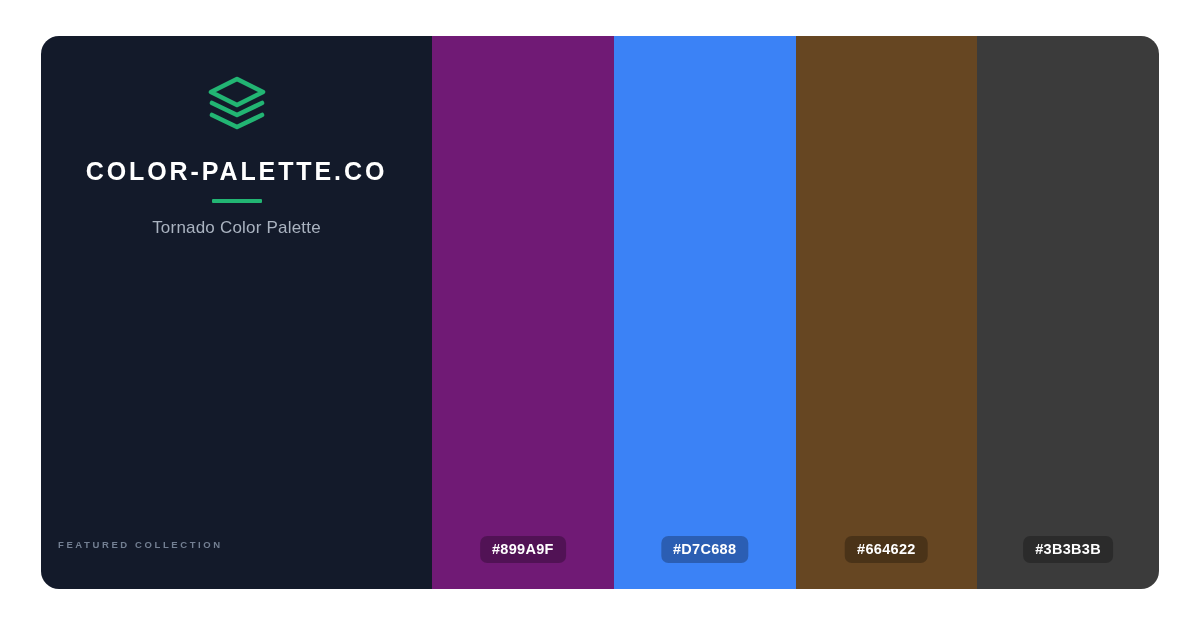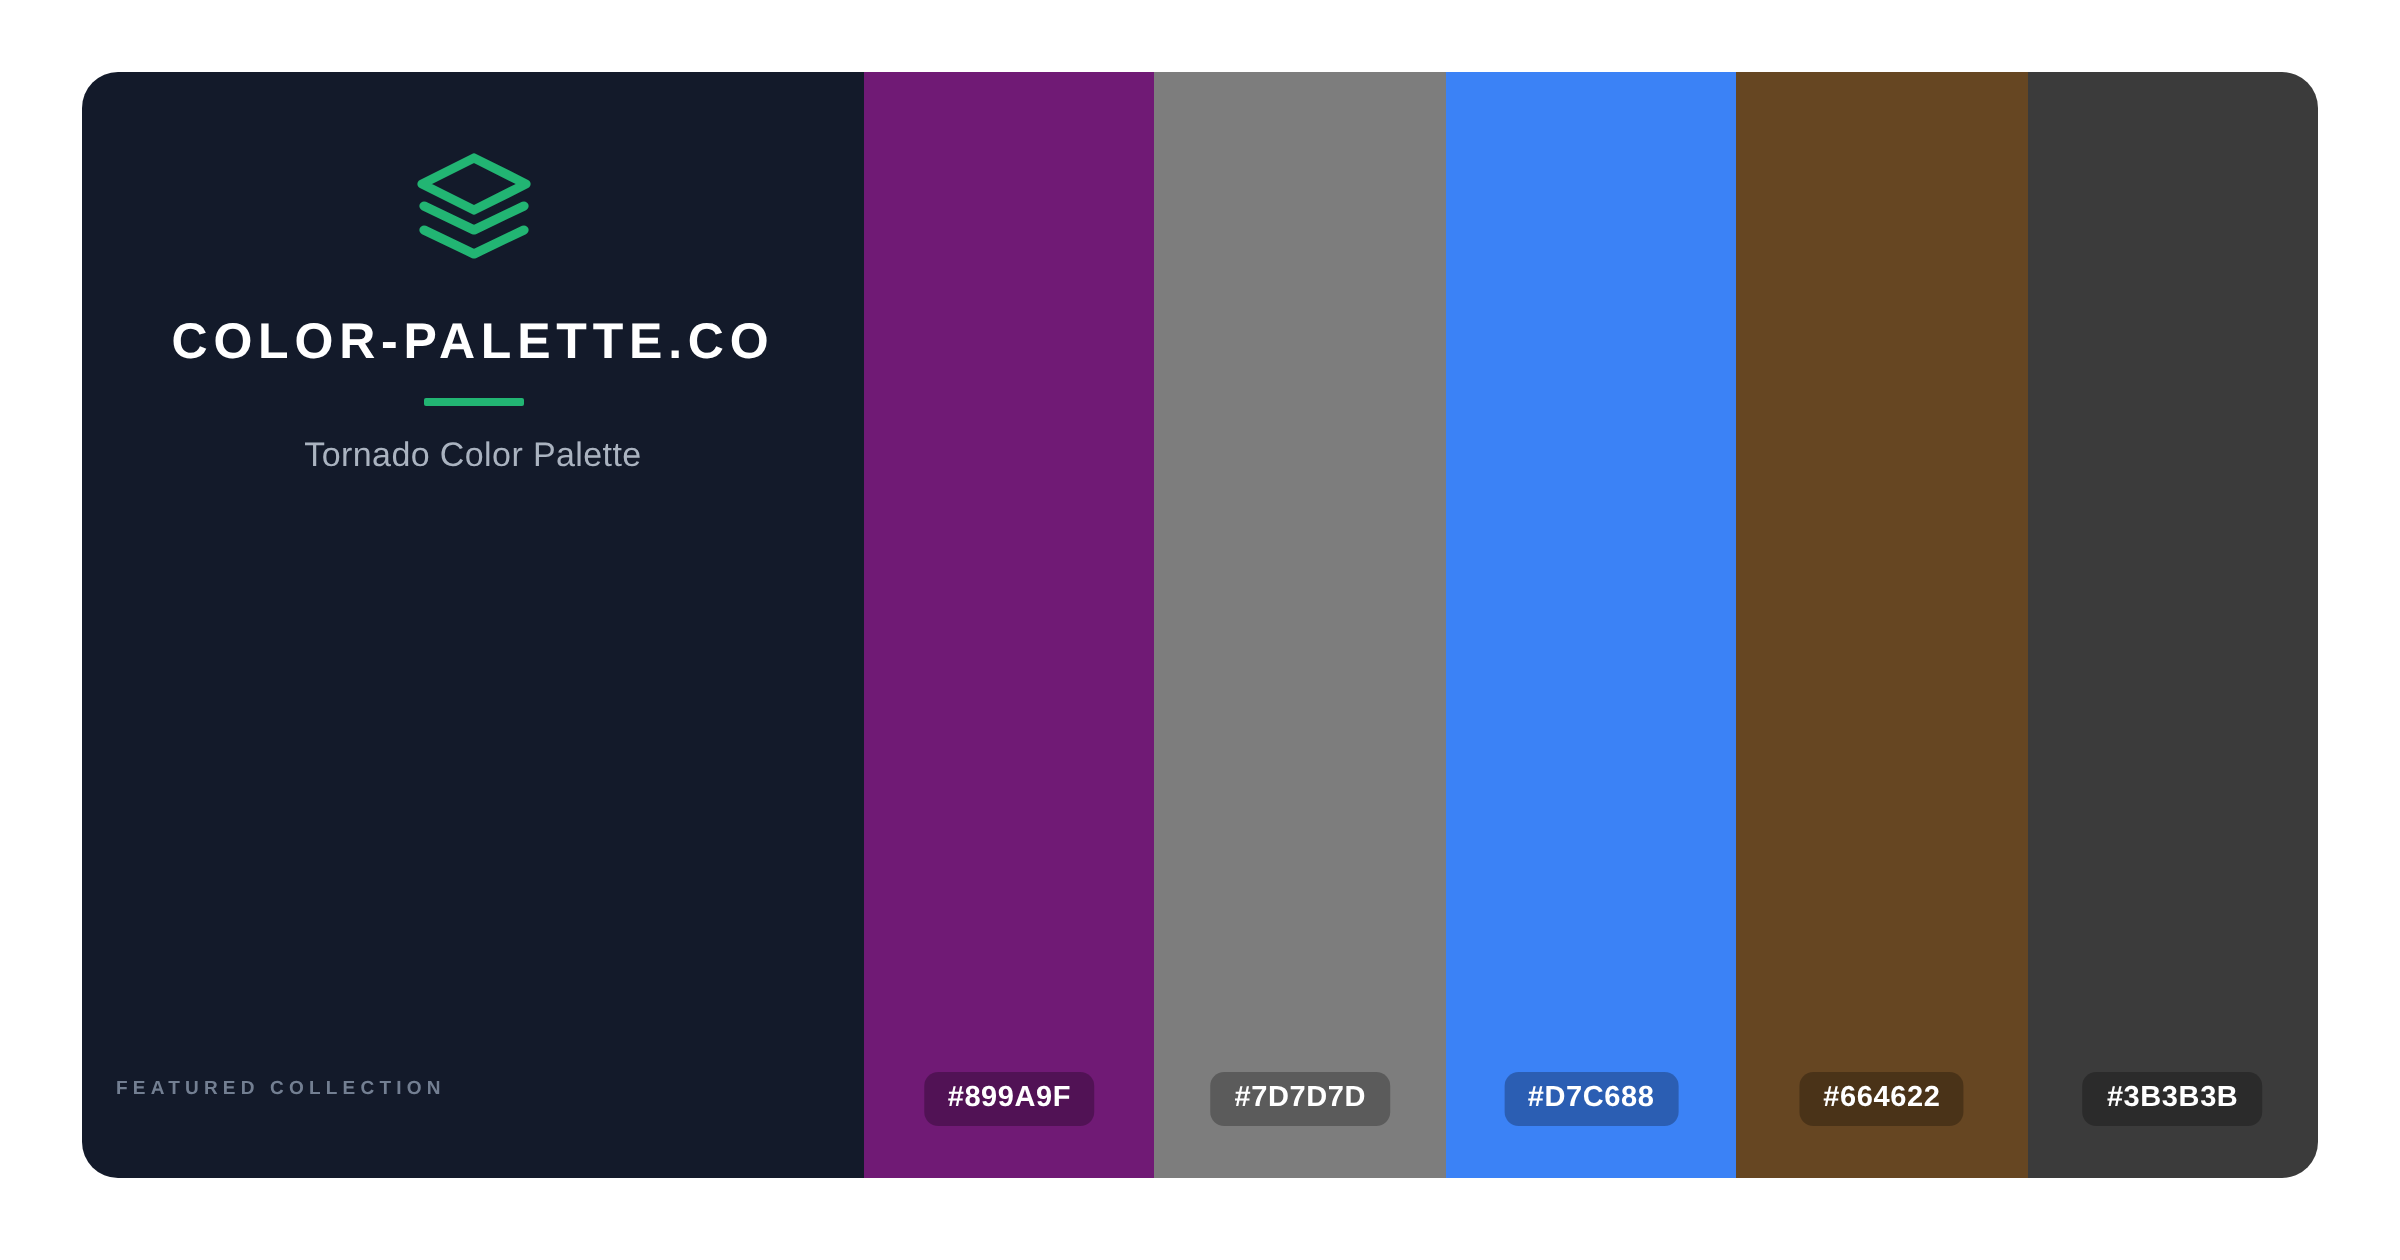--- a/index.html
+++ b/index.html
@@ -149,23 +149,20 @@
       <div id="brand-footer-note">FEATURED COLLECTION</div>
 
     </div>
 
     <div id="swatch-strip">
 
       <div class="swatch" style="background: #701a75;">
         <span class="swatch-label">#899A9F</span>
       </div>
 
-      <div class="swatch" style="background: rgb(125, 125, 125);">
-        <span class="swatch-label">#7D7D7D</span>
-      </div>
 
       <div class="swatch" style="background: #3b82f6;">
         <span class="swatch-label">#D7C688</span>
       </div>
 
       <div class="swatch" style="background: rgb(102, 70, 34);">
         <span class="swatch-label">#664622</span>
       </div>
 
       <div class="swatch" style="background: rgb(59, 59, 59); text-align: right;">

